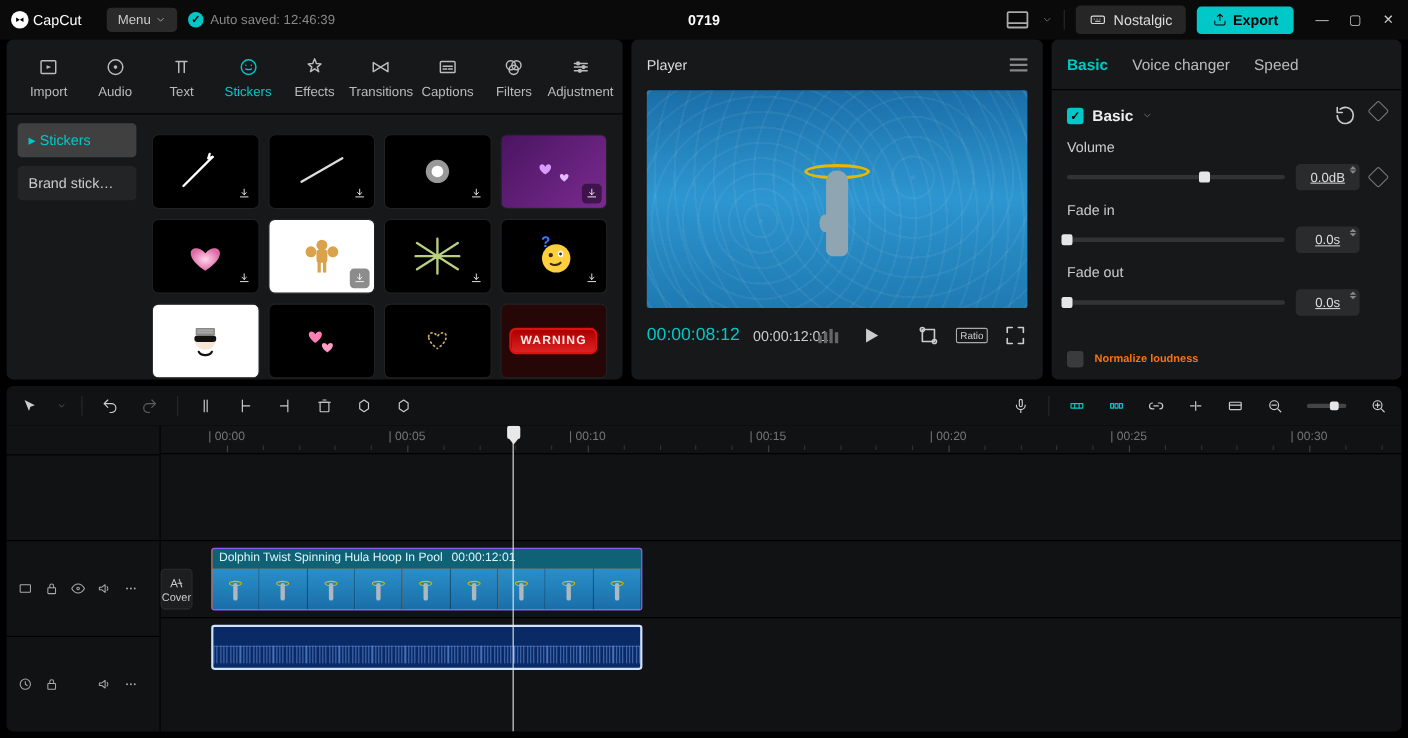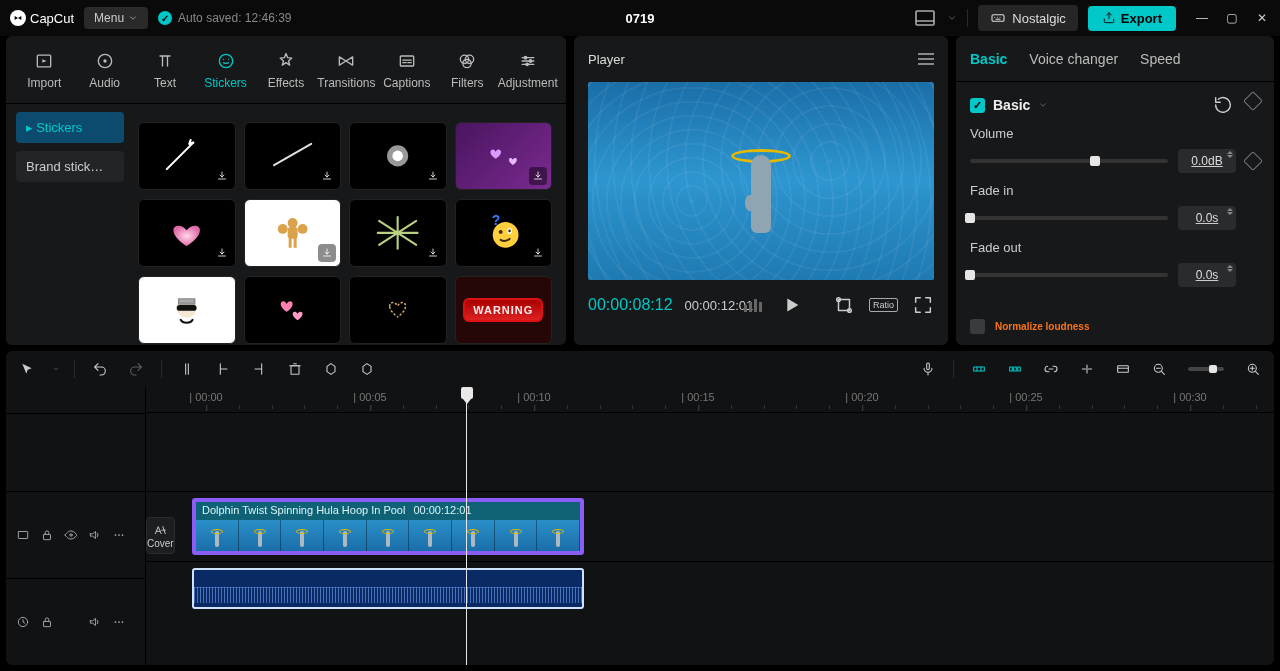--- a/index.html
+++ b/index.html
@@ -3,21 +3,21 @@
 <meta charset="utf-8">
 <style>
   * { box-sizing: border-box; margin: 0; padding: 0; font-family: -apple-system, BlinkMacSystemFont, "Segoe UI", Arial, sans-serif; }
   body { background: #000; color: #ccc; width: 1280px; height: 671px; overflow: hidden; font-size: 12px; user-select: none; }
 
   
   .topbar { height: 36px; background: #0a0a0a; display: flex; align-items: center; padding: 0 10px; gap: 10px; }
   .logo { display: flex; align-items: center; gap: 4px; font-weight: 400; color: #fff; font-size: 13px; }
   .logo-mark { width: 16px; height: 16px; border-radius: 50%; background: #fff; display: inline-flex; align-items: center; justify-content: center; }
   .logo-mark svg { width: 10px; height: 10px; }
-  .menu-btn { background: #2a2a2a; color: #ccc; padding: 4px 10px; border-radius: 4px; display: flex; align-items: center; gap: 4px; font-size: 12px; cursor: pointer; }
+  .menu-btn { background: #2a2a2a; color: #ccc; padding: 4px 10px; border-radius: 4px; display: flex; align-items: center; gap: 4px; font-size: 12px; cursor: pointer; margin-left: 13px; }
   .autosave { display: flex; align-items: center; gap: 6px; color: #888; font-size: 12px; }
   .autosave .dot { width: 14px; height: 14px; border-radius: 50%; background: #00c8c8; display:flex;align-items:center;justify-content:center;color:#000;font-size:10px;font-weight:bold }
   .title-center { position:absolute; left:50%; transform:translateX(-50%); color: #fff; font-size: 13px; font-weight:600 }
   .top-right { margin-left: auto; display: flex; align-items: center; gap: 10px; }
   .top-icon { color: #aaa; width: 24px; height: 24px; display:flex;align-items:center;justify-content:center; cursor:pointer }
   .shortcuts-btn { background: #262626; padding: 5px 12px; border-radius: 4px; display: flex; align-items: center; gap: 6px; color: #ddd; cursor:pointer; font-size:13px;}
   .export-btn { background: #00c8c8; color: #000; padding: 5px 14px; border-radius: 4px; display: flex; align-items: center; gap: 5px; font-weight:600; cursor:pointer; font-size:13px;}
   .win-controls { display:flex; gap: 14px; margin-left:8px; }
   .win-controls span { color:#ccc; cursor:pointer; width:16px; text-align:center }
 
@@ -30,21 +30,21 @@
   .left-tabs { height: 68px; display:flex; align-items:center; justify-content:space-between; padding: 0 8px; border-bottom:1px solid #000 }
   .ltab { display:flex; flex-direction:column; align-items:center; gap:4px; width: 68px; color:#bbb; cursor:pointer; }
   .ltab.active { color: #00c8c8; }
   .ltab .ic { width:22px; height:22px; display:flex; align-items:center; justify-content:center; }
   .ltab .ic svg { width:20px; height:20px; }
   .ltab .lbl { font-size: 12px; }
 
   .left-body { flex:1; display:flex; min-height:0; }
   .left-side { width: 128px; padding: 8px 10px; display:flex; flex-direction:column; gap:8px; }
   .ls-item { padding: 8px 10px; border-radius:4px; color:#ccc; font-size:13px; cursor:pointer; white-space:nowrap; overflow:hidden; text-overflow:ellipsis; }
-  .ls-item.active { background:#0c4a6e; color:#00c8c8; }
+  .ls-item.active { background:#404040; color:#00c8c8; }
   .left-main { flex:1; display:flex; flex-direction:column; padding: 8px 10px 0 4px; min-height:0; }
   .search-row { display:flex; gap:8px; align-items:center; }
   .search-box { flex:1; background:#0f1011; border-radius:6px; height:34px; display:flex; align-items:center; padding:0 10px; gap:8px; color:#777; border:1px solid #222 }
   .search-box input { background:transparent; border:none; outline:none; color:#ccc; width:100%; font-size:13px; }
   .all-btn { background:#0f1011; border:1px solid #222; height:34px; border-radius:6px; padding:0 10px; display:flex; align-items:center; gap:6px; color:#eee; font-size:13px; cursor:pointer }
 
   .sticker-grid { margin-top:10px; display:grid; grid-template-columns: repeat(4, 1fr); gap:8px; overflow:auto; flex:1; padding-right:4px;}
   .sticker { position:relative; aspect-ratio: 1/0.7; background:#000; border-radius:6px; display:flex; align-items:center; justify-content:center; overflow:hidden; border:1px solid #222 }
   .sticker .dl { position:absolute; right:4px; bottom:4px; width:18px; height:18px; border-radius:4px; background:rgba(0,0,0,.45); display:flex;align-items:center;justify-content:center; }
   .sticker .dl svg { width:12px;height:12px; stroke:#fff }
@@ -123,21 +123,21 @@
   .ruler { height:26px; position:relative; border-bottom:1px solid #000 }
   .tick { position:absolute; top:4px; color:#777; font-size:11px; transform:translateX(-50%) }
   .tick::before { content:""; position:absolute; left:50%; top:14px; width:1px; height:6px; background:#444 }
   .minor { position:absolute; top:18px; width:1px;height:4px;background:#333 }
   .tracks-area { position:relative; }
   .spacer-track { height:78px; }
   .video-track { height:70px; position:relative; border-top:1px solid #000;}
   .audio-track { height:54px; position:relative; border-top:1px solid #000;}
 
   .clip { position:absolute; top:6px; bottom:6px; border-radius:3px; overflow:hidden; }
-  .video-clip { background:#f97316; border:4px solid #8b5cf6; }
+  .video-clip { background:#f97316; border:1px solid #8b5cf6; }
   .video-clip .label { height:18px; background:#0f6175; color:#d9f5f8; font-size:11px; padding:2px 6px; display:flex; gap:8px; white-space:nowrap }
   .video-clip .thumbs { display:flex; height:calc(100% - 18px); }
   .video-clip .thumbs .t { flex:1; background:linear-gradient(180deg,#2a8fc9,#1a6ea8); position:relative; border-right:1px solid rgba(0,0,0,.35) }
   .video-clip .thumbs .t::after { content:""; position:absolute; left:50%; top:30%; width:10px; height:3px; border:1px solid #e6b800; border-radius:50%; transform:translateX(-50%) }
   .video-clip .thumbs .t::before { content:""; position:absolute; left:50%; top:36%; width:4px; height:16px; background:#aeb9bf; border-radius:2px; transform:translateX(-50%) }
 
   .audio-clip { background:#0a2a66; border:2px solid #cfe2ff; }
   .audio-clip .label { color:#cfe2ff; font-size:11px; padding:2px 6px; white-space:nowrap }
   .audio-clip .wave { position:absolute; left:0; right:0; bottom:4px; height:16px; background: repeating-linear-gradient(90deg, rgba(120,170,255,.55) 0 1px, transparent 1px 3px); border-top:1px solid rgba(120,170,255,.4) }
 

